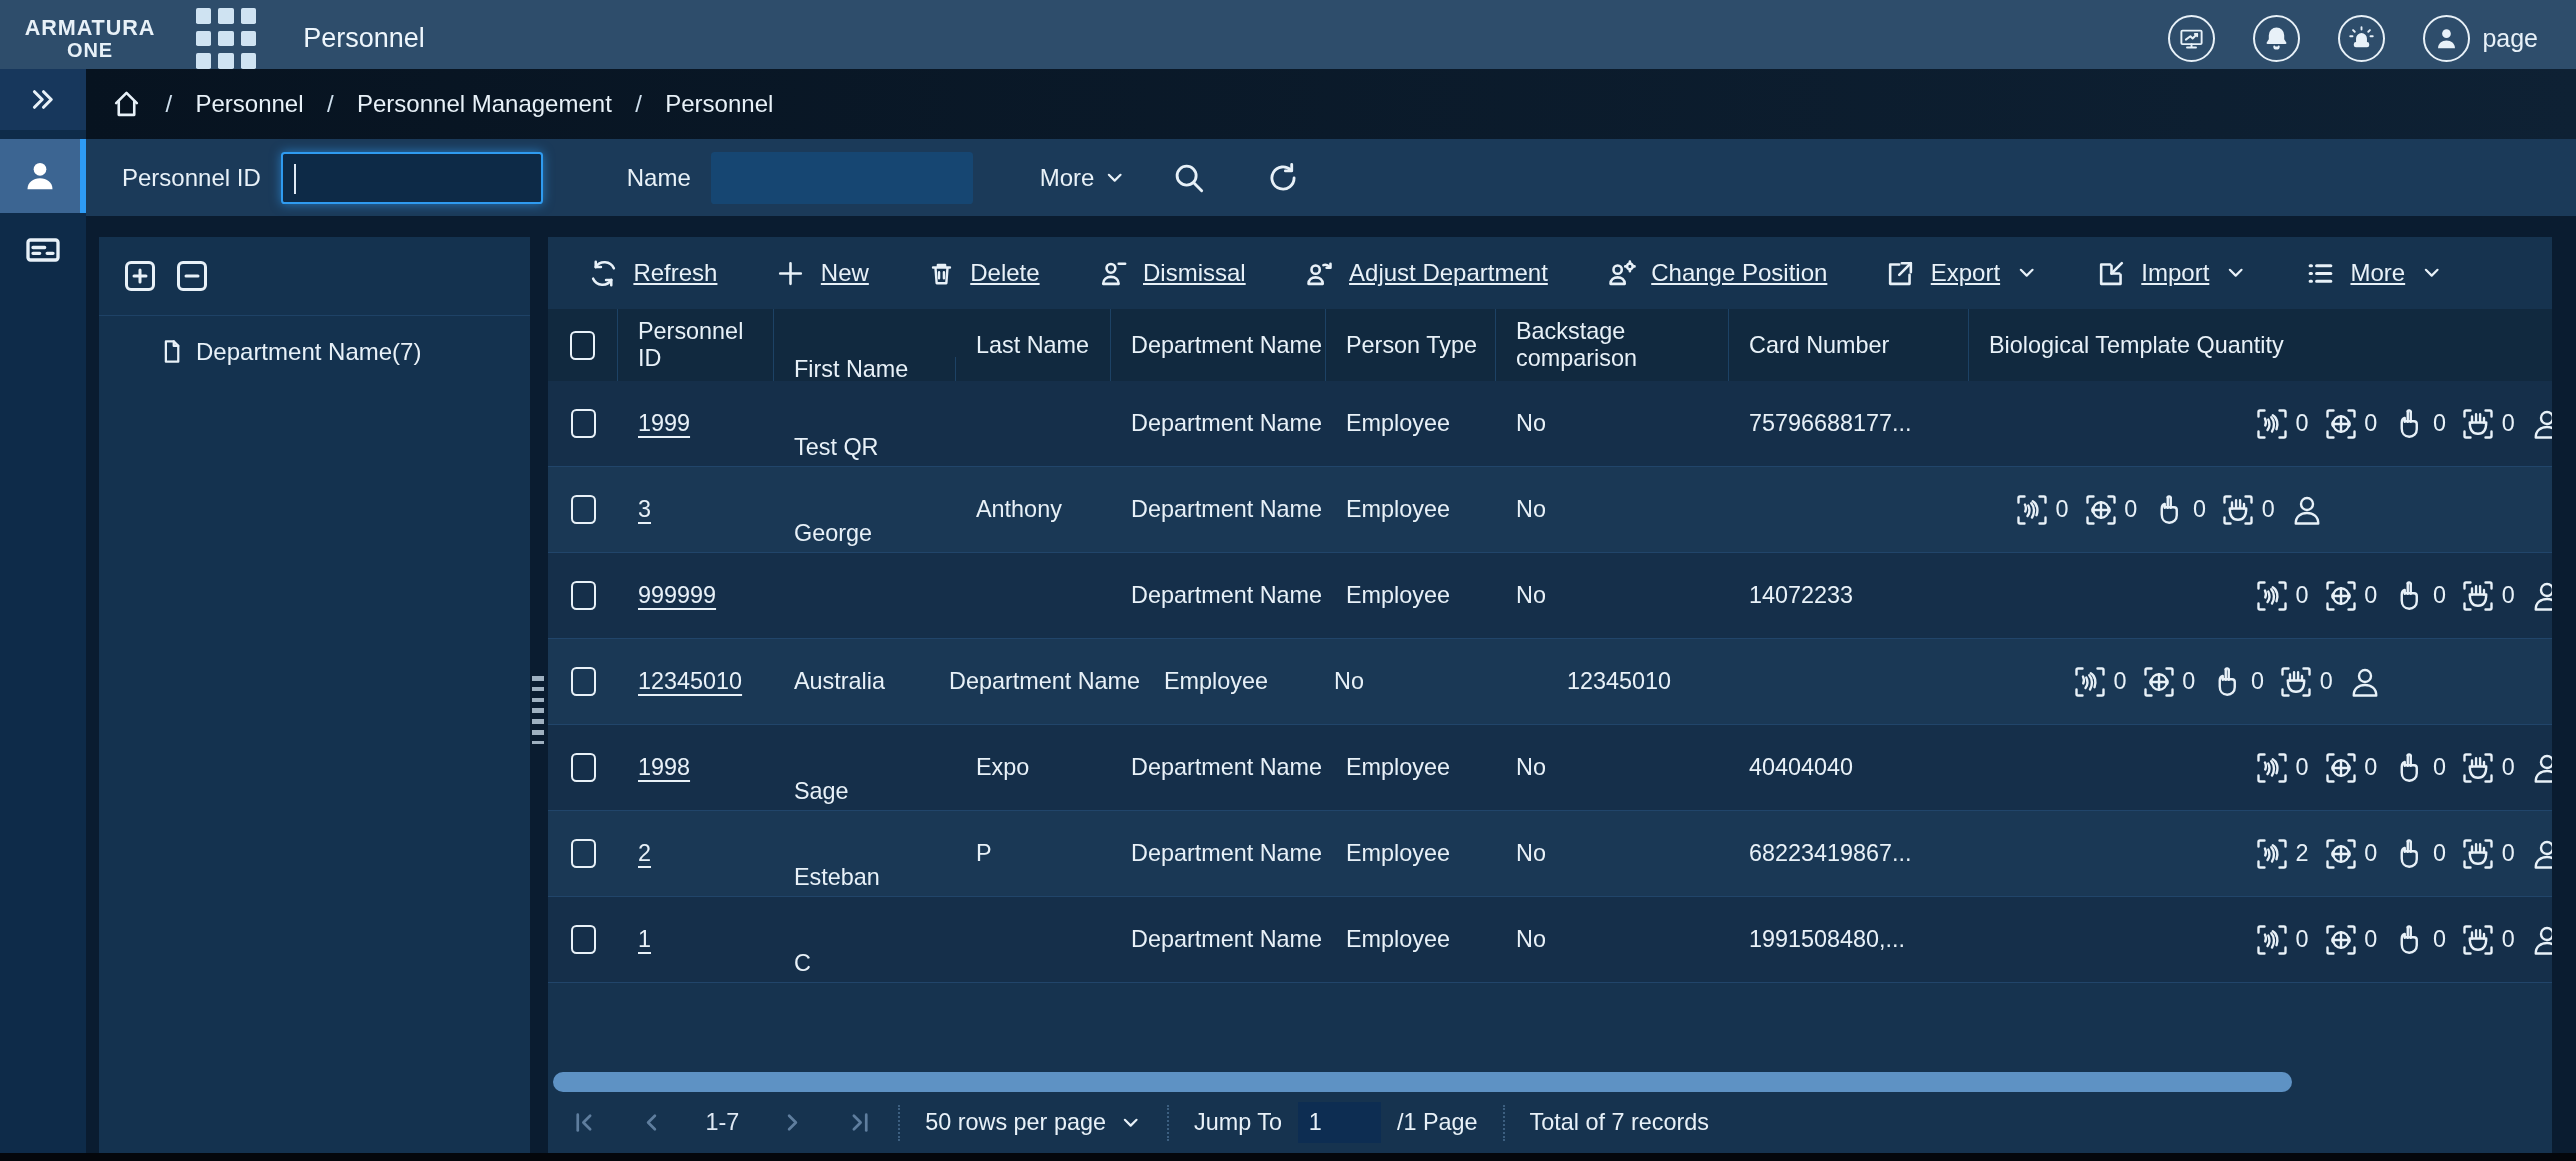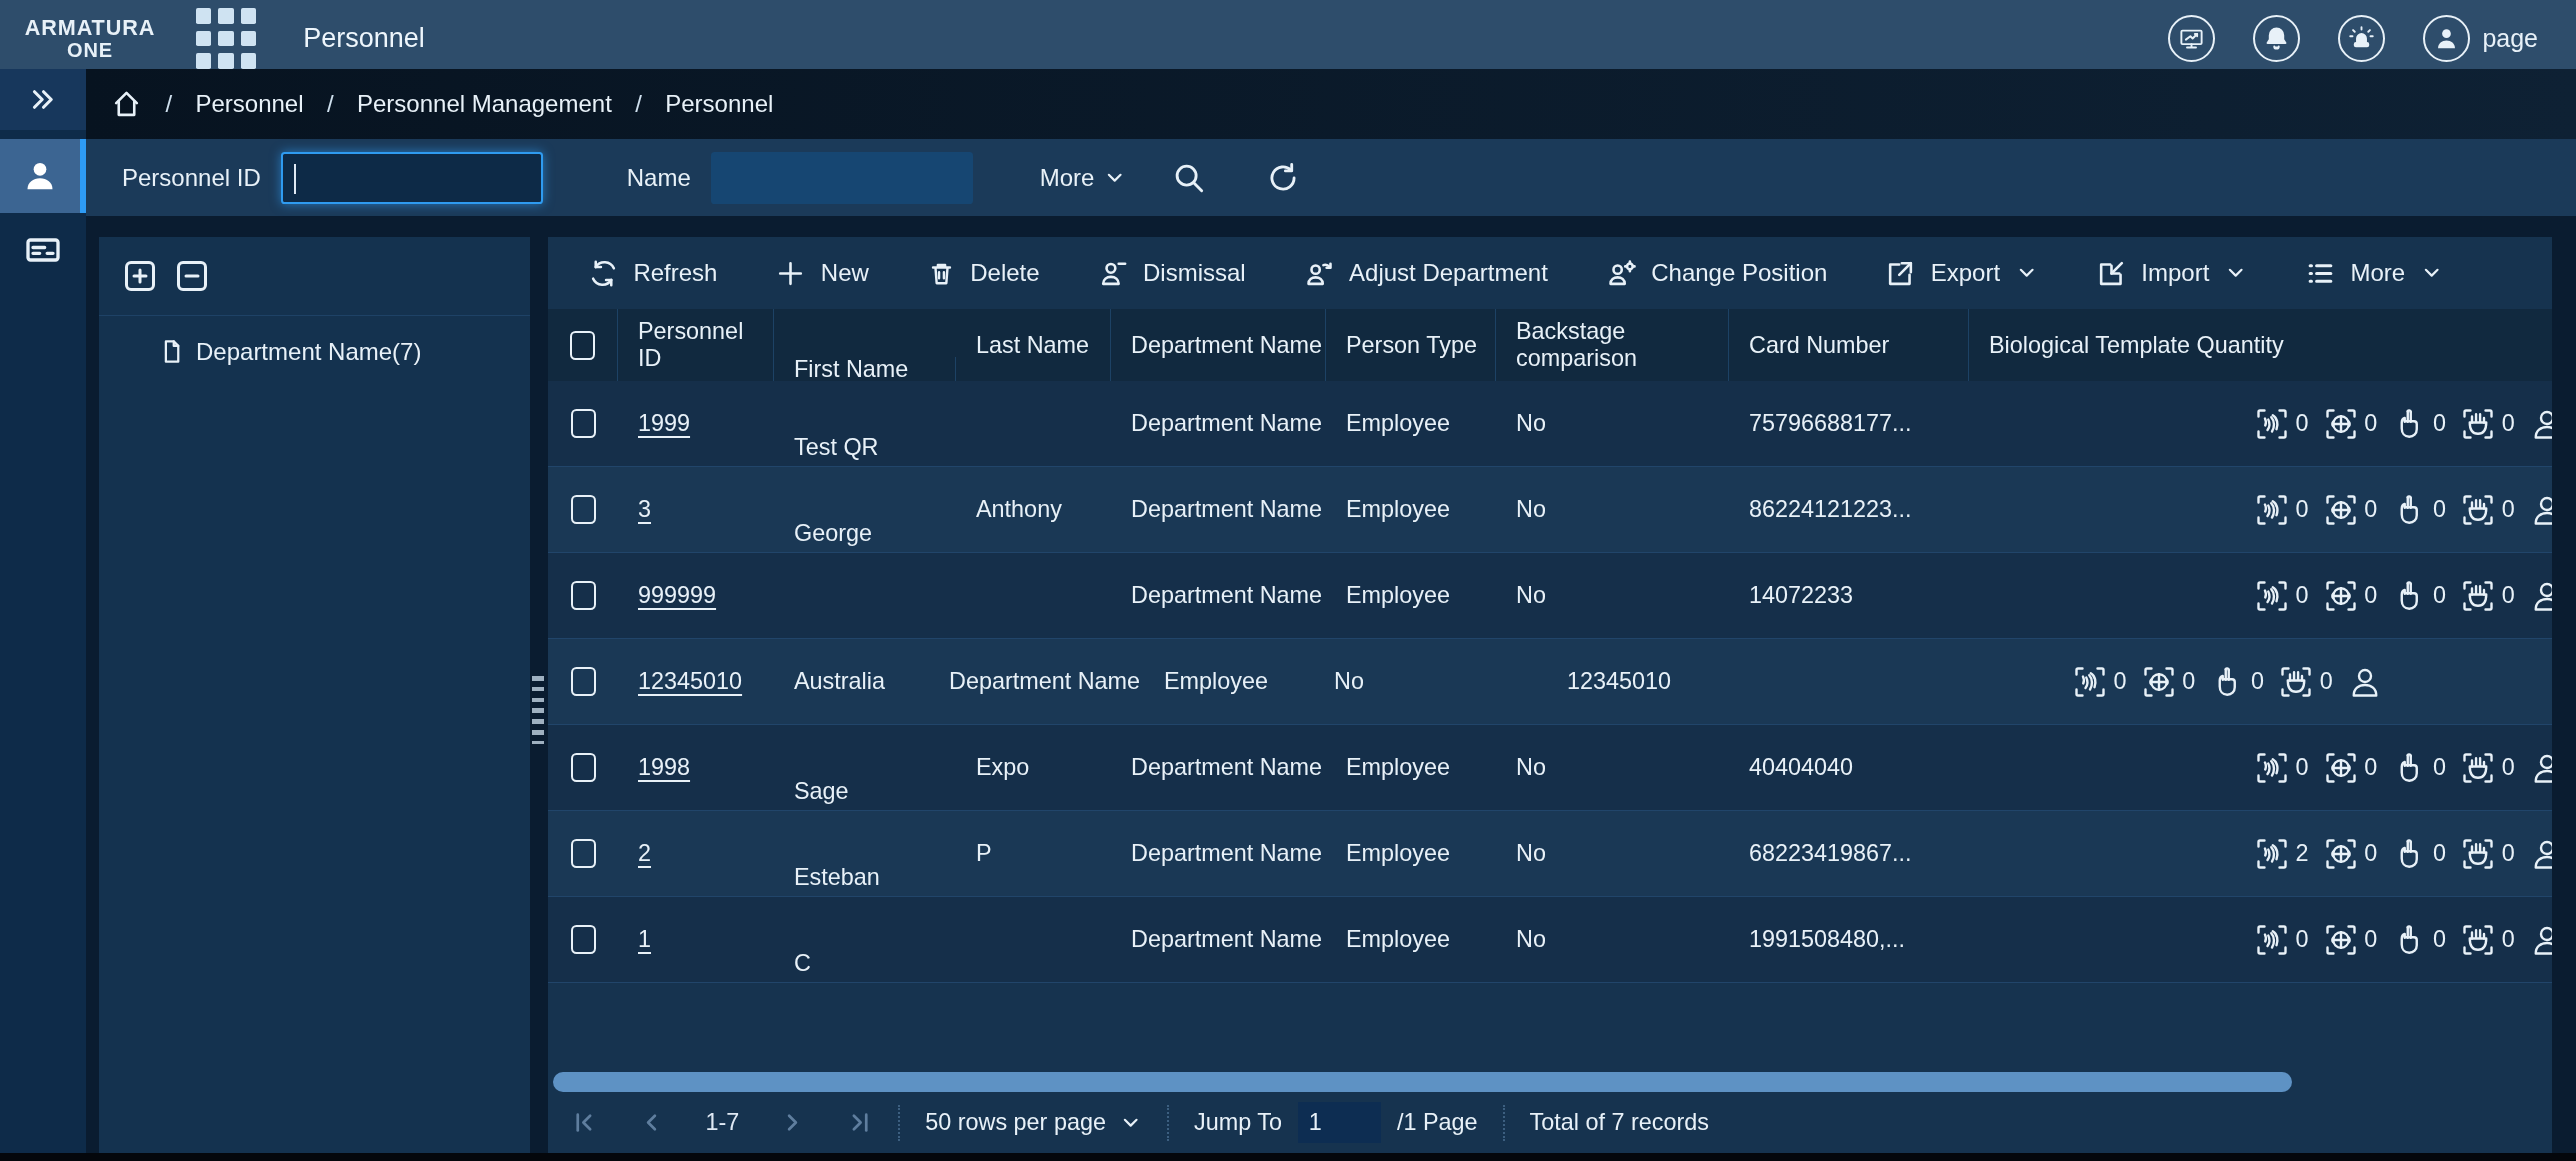--- a/index.html
+++ b/index.html
@@ -57,21 +57,21 @@
   .tree-item { margin-top:21.6px; padding-left:59px; display:flex; align-items:center; gap:11px; font-size:24px; cursor:pointer; }
 
   .splitter { position:absolute; left:532px; top:676px; width:11.7px; height:68px; cursor:col-resize;
               background:repeating-linear-gradient(to bottom,#9fb0c0 0 4.5px,transparent 4.5px 10.8px); }
 
   .table-panel { position:absolute; left:548px; top:237px; width:2004px; height:916px; background:#16334f;
                  display:flex; flex-direction:column; }
 
   
   .toolbar { height:72px; display:flex; align-items:center; gap:58px; padding-left:40px; font-size:24px; }
-  .tbtn { display:flex; align-items:center; gap:14.4px; cursor:pointer; white-space:nowrap; }
+  .tbtn { display:flex; align-items:center; gap:14.4px; cursor:pointer; white-space:nowrap;text-decoration:underline; }
 
   
   .thead { height:72px; display:flex; background:#11293f; font-size:23.4px; }
   .th { display:flex; align-items:center; padding-left:20px; border-right:1.8px solid #1d4265; line-height:1.15; }
   .th:last-child { border-right:none; }
   .c0{width:70px; justify-content:center; padding-left:0;} .c1{width:156px;} .c2{width:182px;margin-top:48px;} .c3{width:155px;}
   .c4{width:215px;} .c5{width:170px;} .c6{width:233px;} .c7{width:240px;} .c8{width:276px;} .c9{width:306px; flex:1;}
   .tbody { }
   .trow { height:86px; display:flex; font-size:23.4px; border-bottom:1.8px solid #21456a; }
   .trow.row-odd { background:#152f4a; } .trow.row-even { background:#1a3855; }
@@ -398,21 +398,20 @@
             <div class="checkbox"></div>
           </div>
     <div class="td c1">
             <span class="id-link">3</span>
           </div>
     <div class="td c2">George</div>
     <div class="td c3">Anthony</div>
     <div class="td c4">Department Name</div>
     <div class="td c5">Employee</div>
     <div class="td c6">No</div>
-    <div class="td c7">86224121223...</div>
     <div class="td c8"></div>
     <div class="td c9 bio-cell">
       <span class="bio-g">
         <svg class="ic" width="36" height="36" viewBox="0 0 24 24" style="stroke-width:1.6">
                 <path d="M3 7V4a1 1 0 0 1 1-1h3M17 3h3a1 1 0 0 1 1 1v3M21 17v3a1 1 0 0 1-1 1h-3M7 21H4a1 1 0 0 1-1-1v-3"></path>
                 <path d="M9 16c1.5-2 1.5-5 .5-7"></path>
                 <path d="M12 17c1.8-2.8 1.8-7-.5-9.5"></path>
                 <path d="M15 15.5c1.3-3.4.6-7.5-2.5-9.3"></path>
                 <path d="M7.5 13c.6-1.6.5-3.4-.2-4.7"></path>
               </svg>

